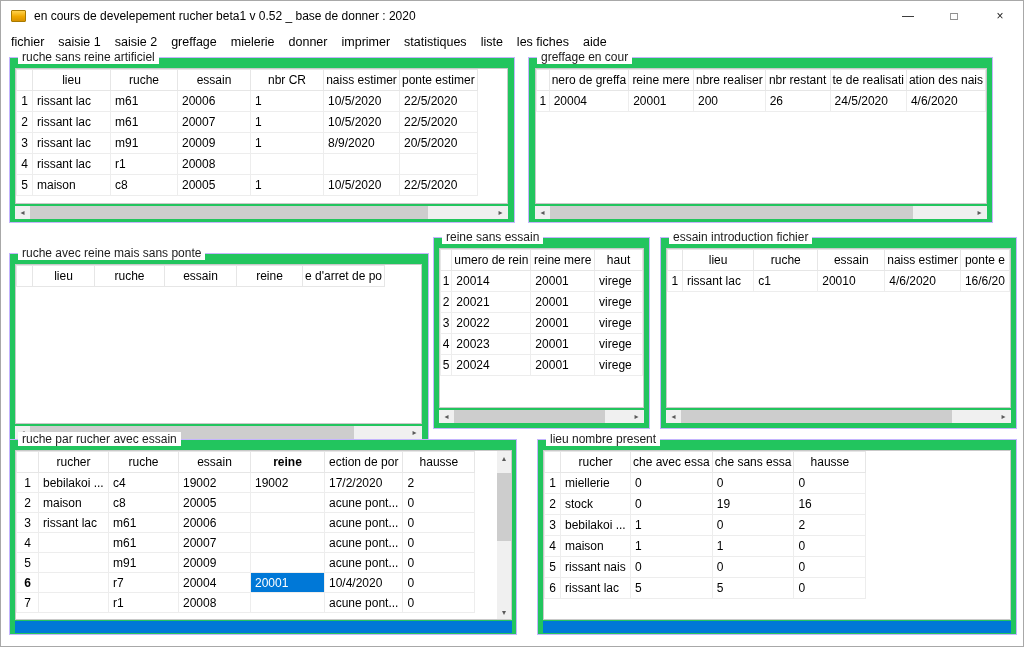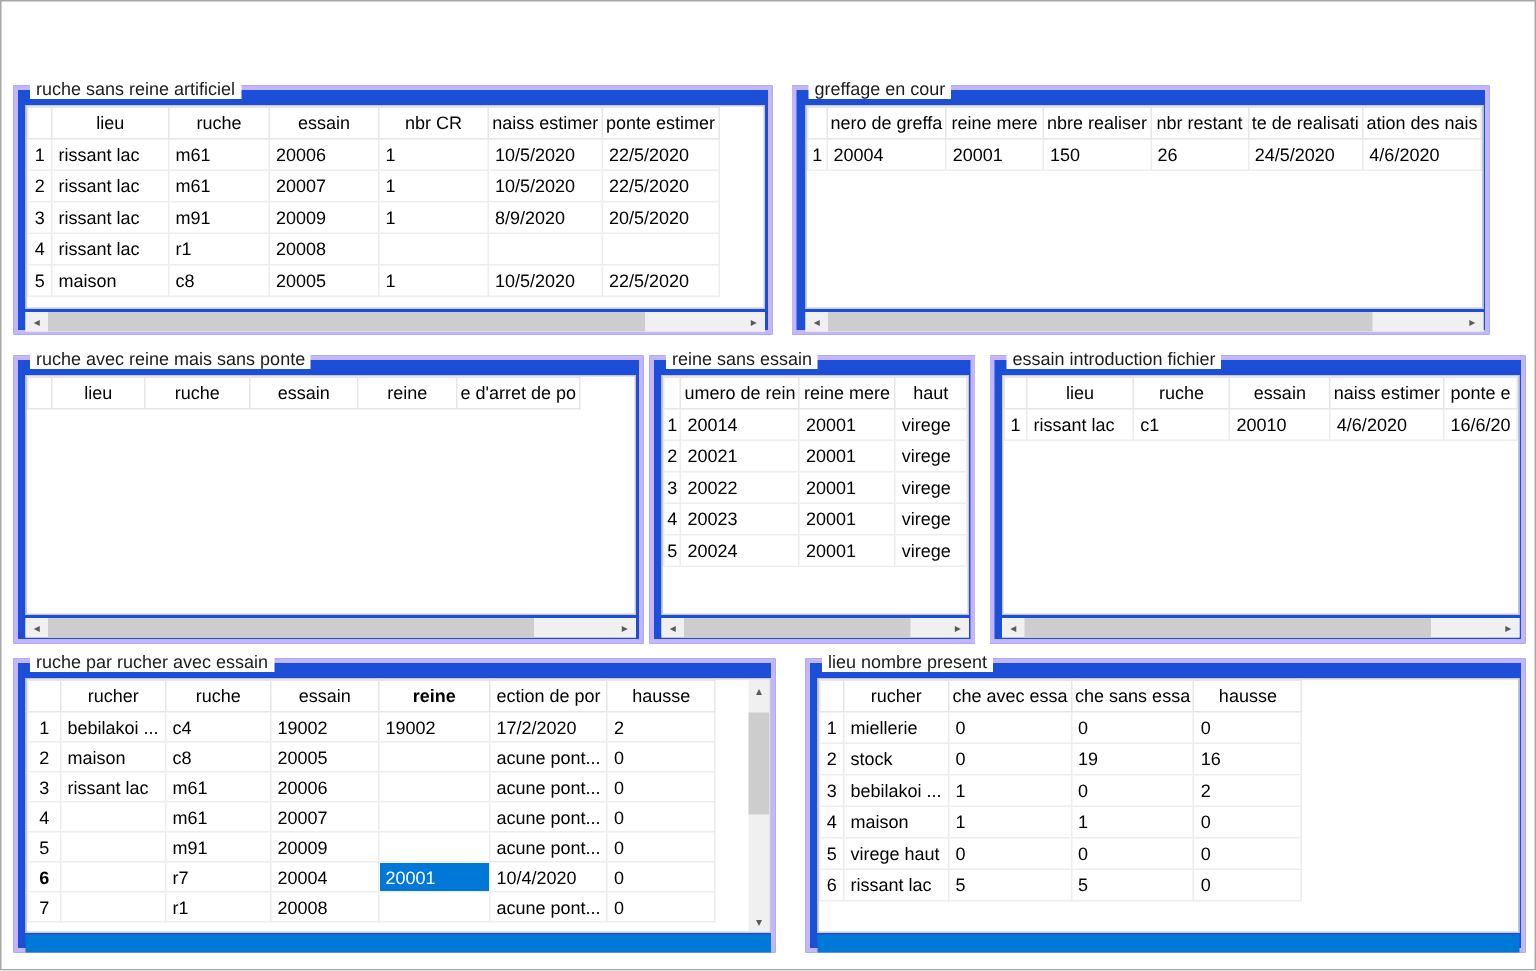--- a/index.html
+++ b/index.html
@@ -11,21 +11,21 @@
   #app-icon{width:15px;height:12px;margin:0 8px 0 10px;background:linear-gradient(#ffd24d 0%,#f0a800 55%,#d89200 100%);border:1px solid #a87a00;border-radius:1px;flex:0 0 auto;}
   #title-text{font-size:12px;color:#000;white-space:nowrap;}
   #win-controls{margin-left:auto;display:flex;height:100%;}
   .win-btn{width:46px;height:100%;display:flex;align-items:center;justify-content:center;font-size:12px;color:#222;cursor:default;}
 
   
   #menubar{position:absolute;left:0;top:30px;right:0;height:22px;display:flex;align-items:center;padding-left:3px;background:#fff;}
   .menu-item{font-size:12.5px;padding:2px 7px;color:#000;white-space:nowrap;}
 
   
-  .panel{position:absolute;border:3px solid #c4b5fd;background:#1d4ed8;}
+  .panel{position:absolute;border:1px solid #c4b5fd;background:#22c55e;}
   .panel-label{position:absolute;top:-8px;left:8px;background:#fff;padding:0 4px;font-size:12px;color:#1b1b1b;white-space:nowrap;}
 
   
   .grid{position:absolute;border:1px solid #c9c9c9;background:#fff;overflow:hidden;}
   table{border-collapse:collapse;table-layout:fixed;font-family:"Liberation Sans",sans-serif;font-size:12px;color:#000;}
   th{font-weight:400;height:21px;border:1px solid #e6e6e6;text-align:center;overflow:hidden;white-space:nowrap;padding:0 2px;}
   td{height:21px;border:1px solid #ededed;overflow:hidden;white-space:nowrap;padding:0 4px;background:#fff;}
   td.rownum{text-align:center;padding:0 1px;}
   td.rownum.current{font-weight:bold;}
   td.selected{background:var(--accent,#0078d7);color:#fff;}
@@ -41,21 +41,43 @@
   .vsb-a{height:14px;display:flex;align-items:center;justify-content:center;font-size:8px;color:#5a5a5a;flex:0 0 auto;}
   .vsb-t{flex:1;position:relative;}
   .vsb-th{position:absolute;left:0;right:0;top:6%;height:48%;background:#cdcdcd;}
   .hbar{position:absolute;height:12px;background:var(--accent,#0078d7);}
 </style>
 </head>
 <body>
 
 <div id="window">
 
-
+  <div id="titlebar">
+    <div id="app-icon"></div>
+    <div id="title-text">en cours de develepement rucher beta1 v 0.52 _ base de donner : 2020</div>
+    <div id="win-controls">
+      <div class="win-btn">—</div>
+      <div class="win-btn">□</div>
+      <div class="win-btn">×</div>
+    </div>
+  </div>
+
+  <div id="menubar">
+      <div class="menu-item">fichier</div>
+      <div class="menu-item">saisie 1</div>
+      <div class="menu-item">saisie 2</div>
+      <div class="menu-item">greffage</div>
+      <div class="menu-item">mielerie</div>
+      <div class="menu-item">donner</div>
+      <div class="menu-item">imprimer</div>
+      <div class="menu-item">statistiques</div>
+      <div class="menu-item">liste</div>
+      <div class="menu-item">les fiches</div>
+      <div class="menu-item">aide</div>
+    </div>
 
   <div class="panel" style="left:8px;top:56px;width:506px;height:166px">
     <span class="panel-label">ruche sans reine artificiel</span>
     <div class="grid" style="left:5px;top:10px;width:493px;height:136px">
       <table id="t1">
           <colgroup>
             <col style="width: 16px;">
             <col style="width: 78px;">
             <col style="width: 67px;">
             <col style="width: 73px;">
@@ -154,38 +176,38 @@
               <th>nbr restant</th>
               <th>te de realisati</th>
               <th>ation des nais</th>
             </tr>
           </thead>
           <tbody>
             <tr>
               <td class="rownum">1</td>
               <td>20004</td>
               <td>20001</td>
-              <td>150</td>
+              <td>200</td>
               <td>26</td>
               <td>24/5/2020</td>
               <td>4/6/2020</td>
             </tr>
           </tbody>
         </table>
     </div>
     <div class="hscroll" style="left:6px;top:148px;width:452px">
       <span class="sb-a">◂</span>
       <span class="sb-t">
           <span class="sb-th"></span>
         </span>
       <span class="sb-a">▸</span>
     </div>
   </div>
 
-  <div class="panel" style="left:8px;top:236px;width:420px;height:192px">
+  <div class="panel" style="left:8px;top:252px;width:420px;height:192px">
     <span class="panel-label">ruche avec reine mais sans ponte</span>
     <div class="grid" style="left:5px;top:10px;width:407px;height:160px">
       <table id="t3">
           <colgroup>
             <col style="width: 16px;">
             <col style="width: 62px;">
             <col style="width: 70px;">
             <col style="width: 72px;">
             <col style="width: 66px;">
             <col style="width: 80px;">
@@ -461,21 +483,21 @@
             </tr>
             <tr>
               <td class="rownum">4</td>
               <td>maison</td>
               <td>1</td>
               <td>1</td>
               <td>0</td>
             </tr>
             <tr>
               <td class="rownum">5</td>
-              <td>virege haut</td>
+              <td>rissant nais</td>
               <td>0</td>
               <td>0</td>
               <td>0</td>
             </tr>
             <tr>
               <td class="rownum">6</td>
               <td>rissant lac</td>
               <td>5</td>
               <td>5</td>
               <td>0</td>

